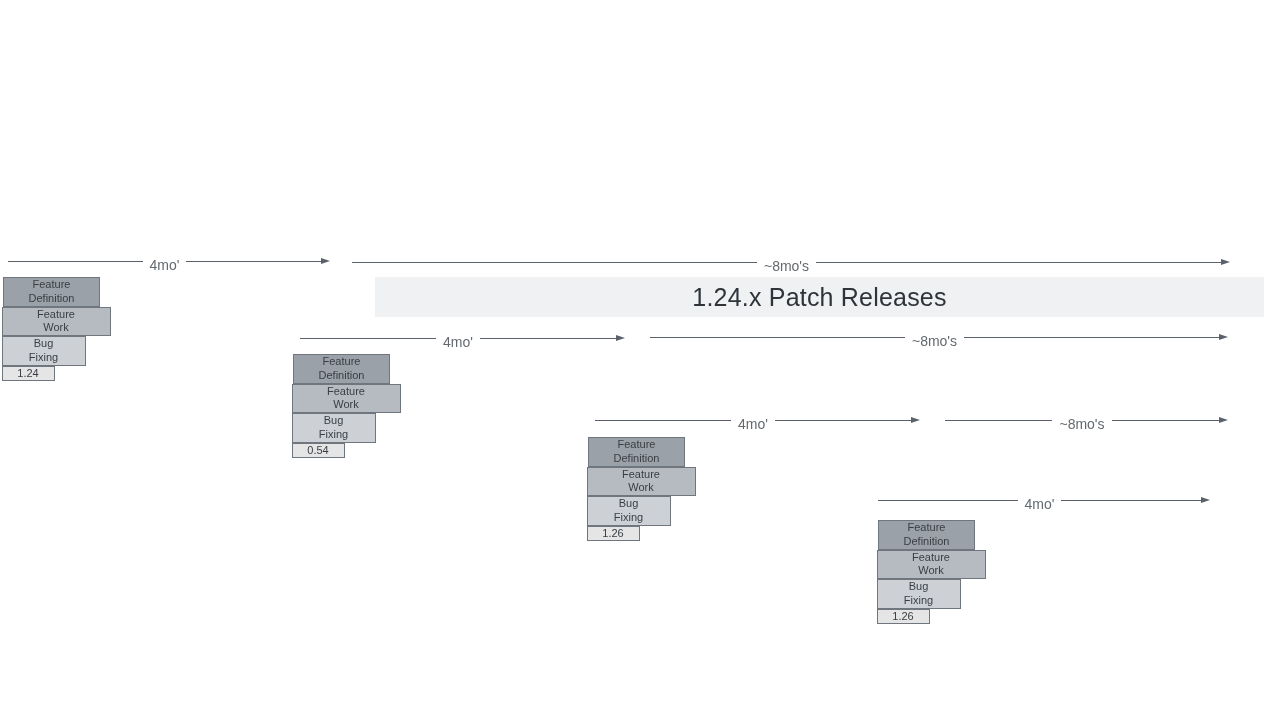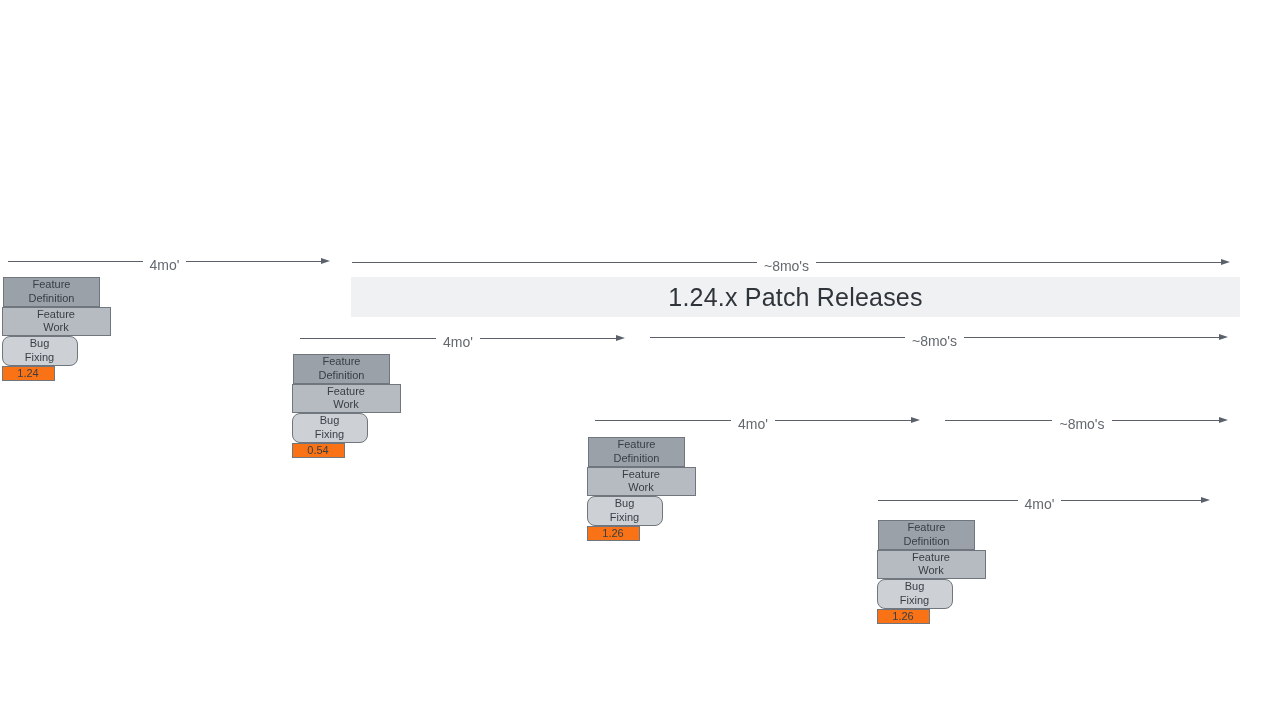--- a/index.html
+++ b/index.html
@@ -58,30 +58,31 @@
     justify-content: center;
     text-align: center;
     font-size: 11px;
     line-height: 1.25;
     color: #383e44;
     white-space: pre-line;
   }
   .pbox + .pbox { margin-left: -1.5px; }
   .pbox.fd  { width: 97px;  background: #9aa1a8; }
   .pbox.fw  { width: 109px; background: #b5bbc1; }
-  .pbox.bf  { width: 76px;  background: #cdd1d6; border-radius: 8px; }
-  .pbox.ver { width: 53px;  background: #f97316; }
+  .pbox.bf  { width: 84px;  background: #cdd1d6; }
+  .pbox.ver { width: 53px;  background: #e5e5e5; }
   
   .patchbar {
     position: absolute;
     height: 40px;
     background: #f0f1f3;
     display: flex;
     align-items: center;
     justify-content: center;
+    margin-left: 24px;
   }
   .patchbar .plabel {
     font-size: 25px;
     color: #2e343a;
     letter-spacing: 0.2px;
     white-space: nowrap;
   }
 </style>
 </head>
 <body>

